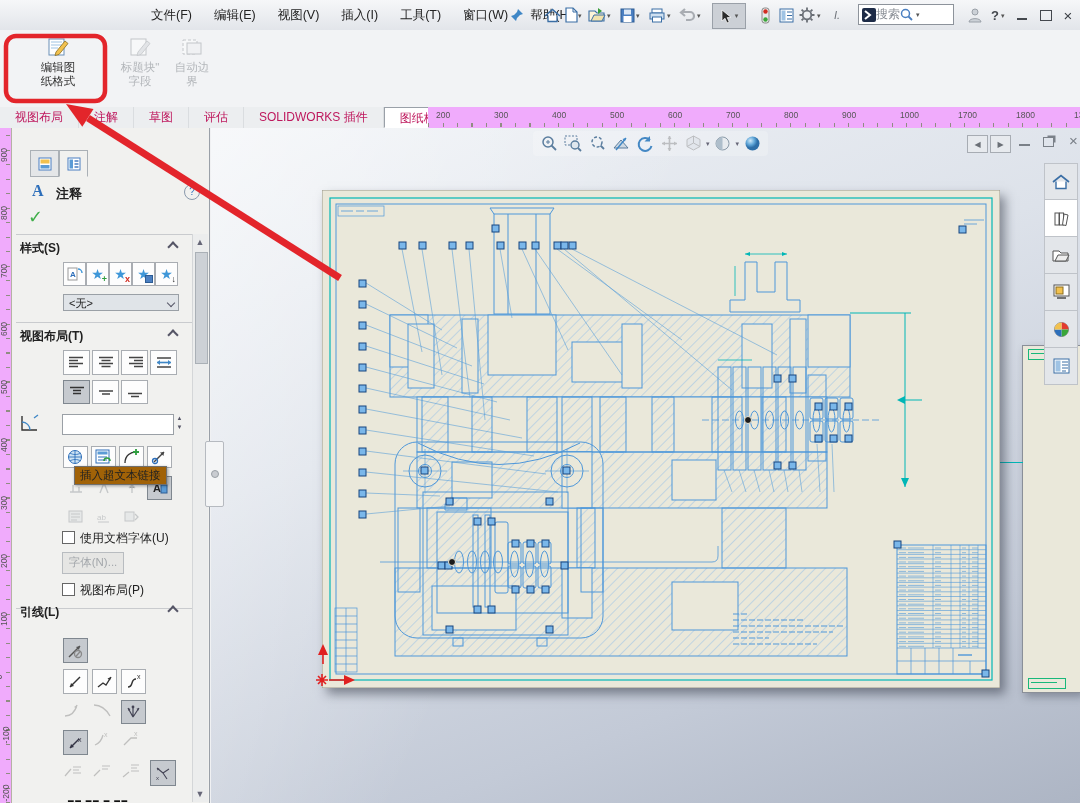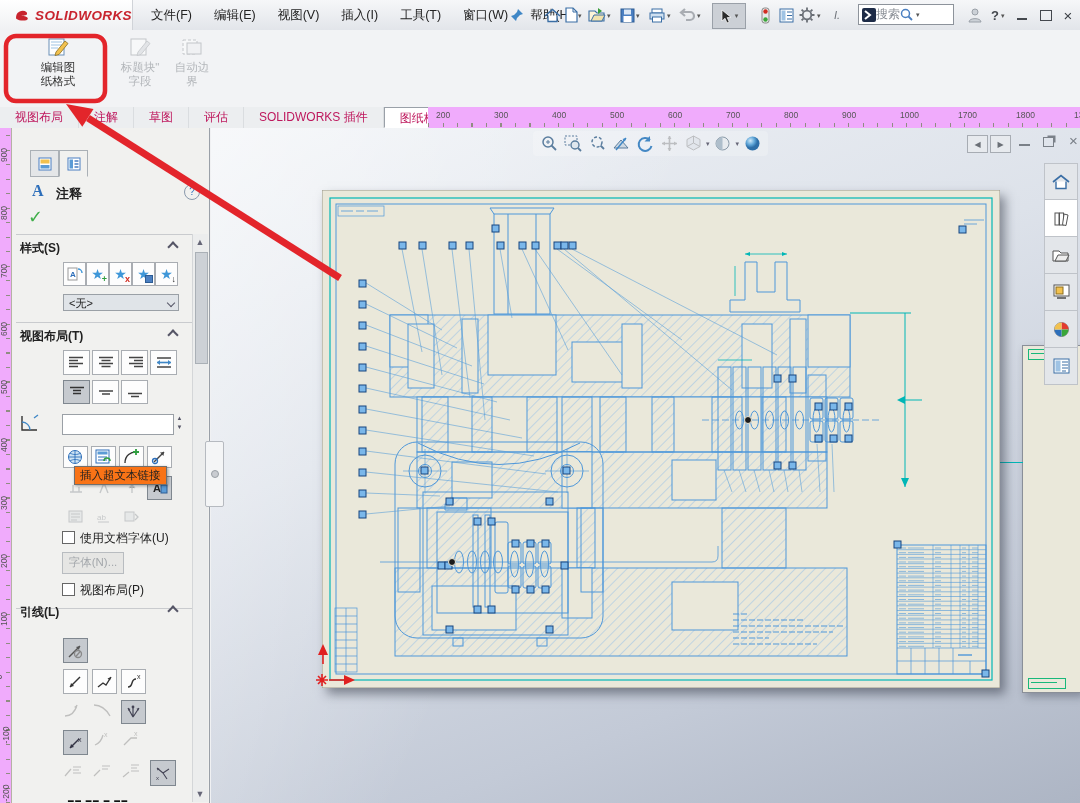--- a/index.html
+++ b/index.html
@@ -54,21 +54,21 @@
   .chev-up{position:absolute;right:18px;top:3px;width:6px;height:6px;border-left:2px solid #556;border-bottom:2px solid #556;transform:rotate(135deg);}
   .divline{position:absolute;left:4px;width:178px;border-top:1px solid #c9cbce;}
   .pbtn{position:absolute;width:24px;height:24px;background:#fdfdfd;border:1px solid #a9adb2;
         display:flex;align-items:center;justify-content:center;box-sizing:border-box;}
   .pbtn.pressed{background:#c6cacf;border-color:#7f878f;}
   .pbtn.disabled{opacity:.42;border-color:transparent;background:transparent;}
   .star{color:#3f97d8;font-size:14px;line-height:1;}
   .mini{position:absolute;font-size:9px;font-weight:bold;line-height:1;}
   .cbx{display:inline-block;width:11px;height:11px;background:#fff;border:1px solid #666;vertical-align:-2px;margin-right:5px;}
   .plabel{font-size:12px;color:#222;}
-  .tip{position:absolute;background:#f97316;border:1px solid #6f6f6f;padding:1px 5px;font-size:11.5px;
+  .tip{position:absolute;background:#a16207;border:1px solid #6f6f6f;padding:1px 5px;font-size:11.5px;
        box-shadow:1px 1px 3px rgba(0,0,0,.35);z-index:30;white-space:nowrap;}
   #panel-scroll{position:absolute;right:1px;top:106px;width:15px;height:568px;background:#eceded;border-left:1px solid #d4d6d8;}
   .scr-arrow{position:absolute;left:2px;width:10px;height:10px;color:#667;font-size:9px;line-height:10px;text-align:center;}
   #scroll-thumb{position:absolute;left:2px;top:18px;width:11px;height:110px;background:#cdd1d6;border:1px solid #aab0b6;}
   #splitter{left:205px;top:441px;width:17px;height:64px;background:#f4f5f6;border:1px solid #b6bac0;border-radius:2px;z-index:5;}
   #splitter .dot{position:absolute;left:5px;top:28px;width:6px;height:6px;border-radius:50%;background:#c9ccd1;border:1px solid #9aa0a6;}
 
   
   #viewport{left:211px;top:128px;width:869px;height:675px;
      background:linear-gradient(115deg,rgba(255,255,255,.5) 0%,rgba(255,255,255,0) 42%),
@@ -97,26 +97,20 @@
 
   #annotation{left:0;top:0;z-index:60;pointer-events:none;}
   .partialtxt{position:absolute;left:55px;top:668px;width:100px;height:6px;overflow:hidden;font-weight:bold;color:#111;}
 </style>
 </head>
 <body>
 
 <div id="app">
 
   <div class="abs" id="titlebar">
-    <div class="abs" id="logo-badge">
-      <svg width="22" height="18" viewBox="0 0 22 18">
-        <path d="M3,14 C2,8 6,3 12,3 C16,3 18,5 18,7 C18,10 13,10 10,9 C14,11 19,11 19,14 C19,17 8,18 3,14 Z" fill="#c8242e"></path>
-      </svg>
-      <span id="brand-text">SOLIDWORKS</span>
-    </div>
     <div class="abs" id="menu-items">
         <span class="menu-item">文件(F)</span>
         <span class="menu-item">编辑(E)</span>
         <span class="menu-item">视图(V)</span>
         <span class="menu-item">插入(I)</span>
         <span class="menu-item">工具(T)</span>
         <span class="menu-item">窗口(W)</span>
         <span class="menu-item">帮助(H)</span>
       </div>
     <span class="tbi" style="left:508px">

